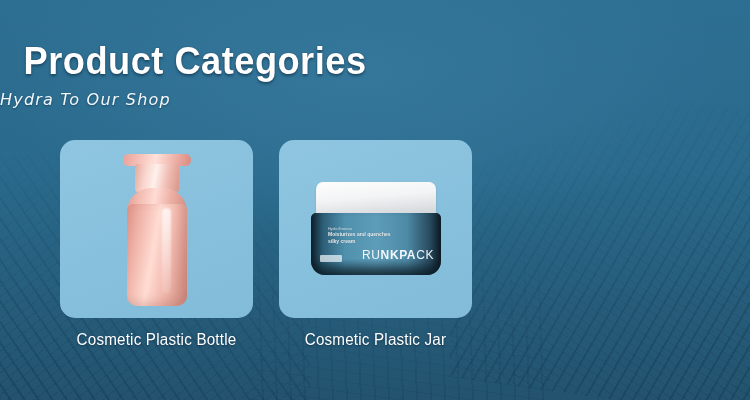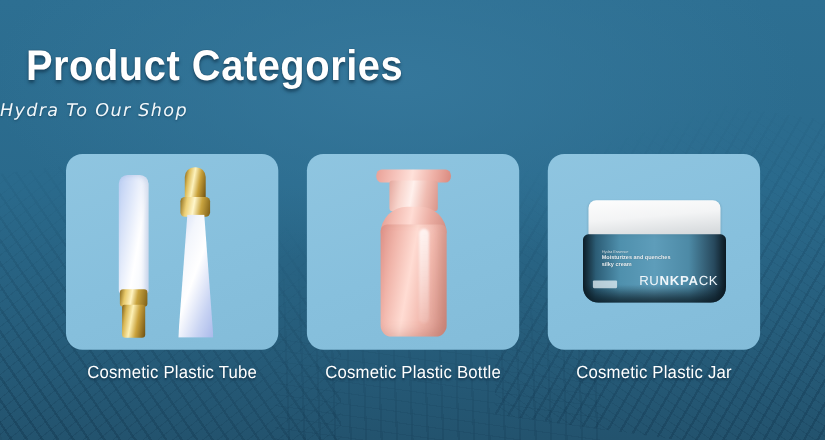--- a/index.html
+++ b/index.html
@@ -183,35 +183,20 @@
   <div class="bg-center"></div>
   <div class="bg-right"></div>
 
   <div class="heading">
     <div class="title">Product Categories</div>
     <div class="subtitle">Hydra To Our Shop</div>
   </div>
 
   <div class="cards">
 
-    <div class="card-wrap">
-      <div class="card">
-        <div class="tubeA">
-          <div class="body"></div>
-          <div class="ring"></div>
-          <div class="cap"></div>
-        </div>
-        <div class="tubeB">
-          <div class="cap"></div>
-          <div class="ring"></div>
-          <div class="body"></div>
-        </div>
-      </div>
-      <div class="caption">Cosmetic Plastic Tube</div>
-    </div>
 
     <div class="card-wrap">
       <div class="card">
         <div class="bottle">
           <div class="disc"></div>
           <div class="neck"></div>
           <div class="shoulder"></div>
           <div class="body"></div>
           <div class="gloss"></div>
         </div>

